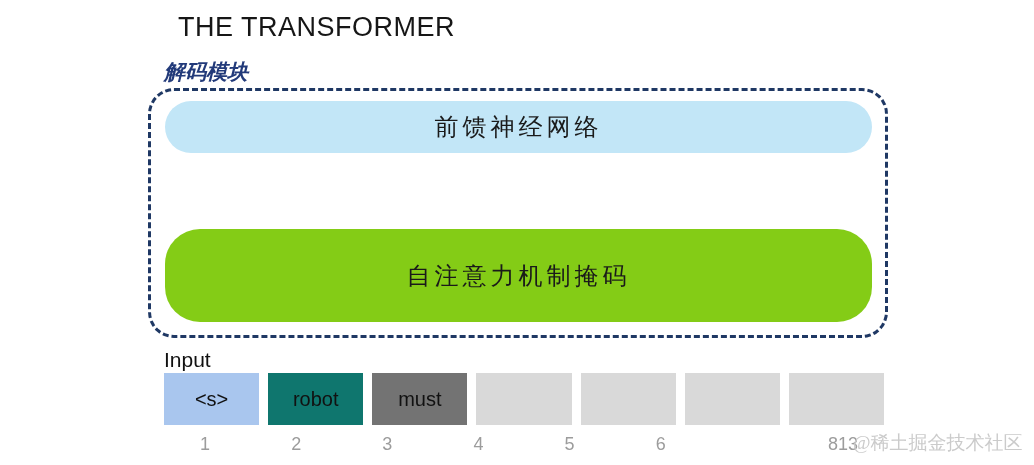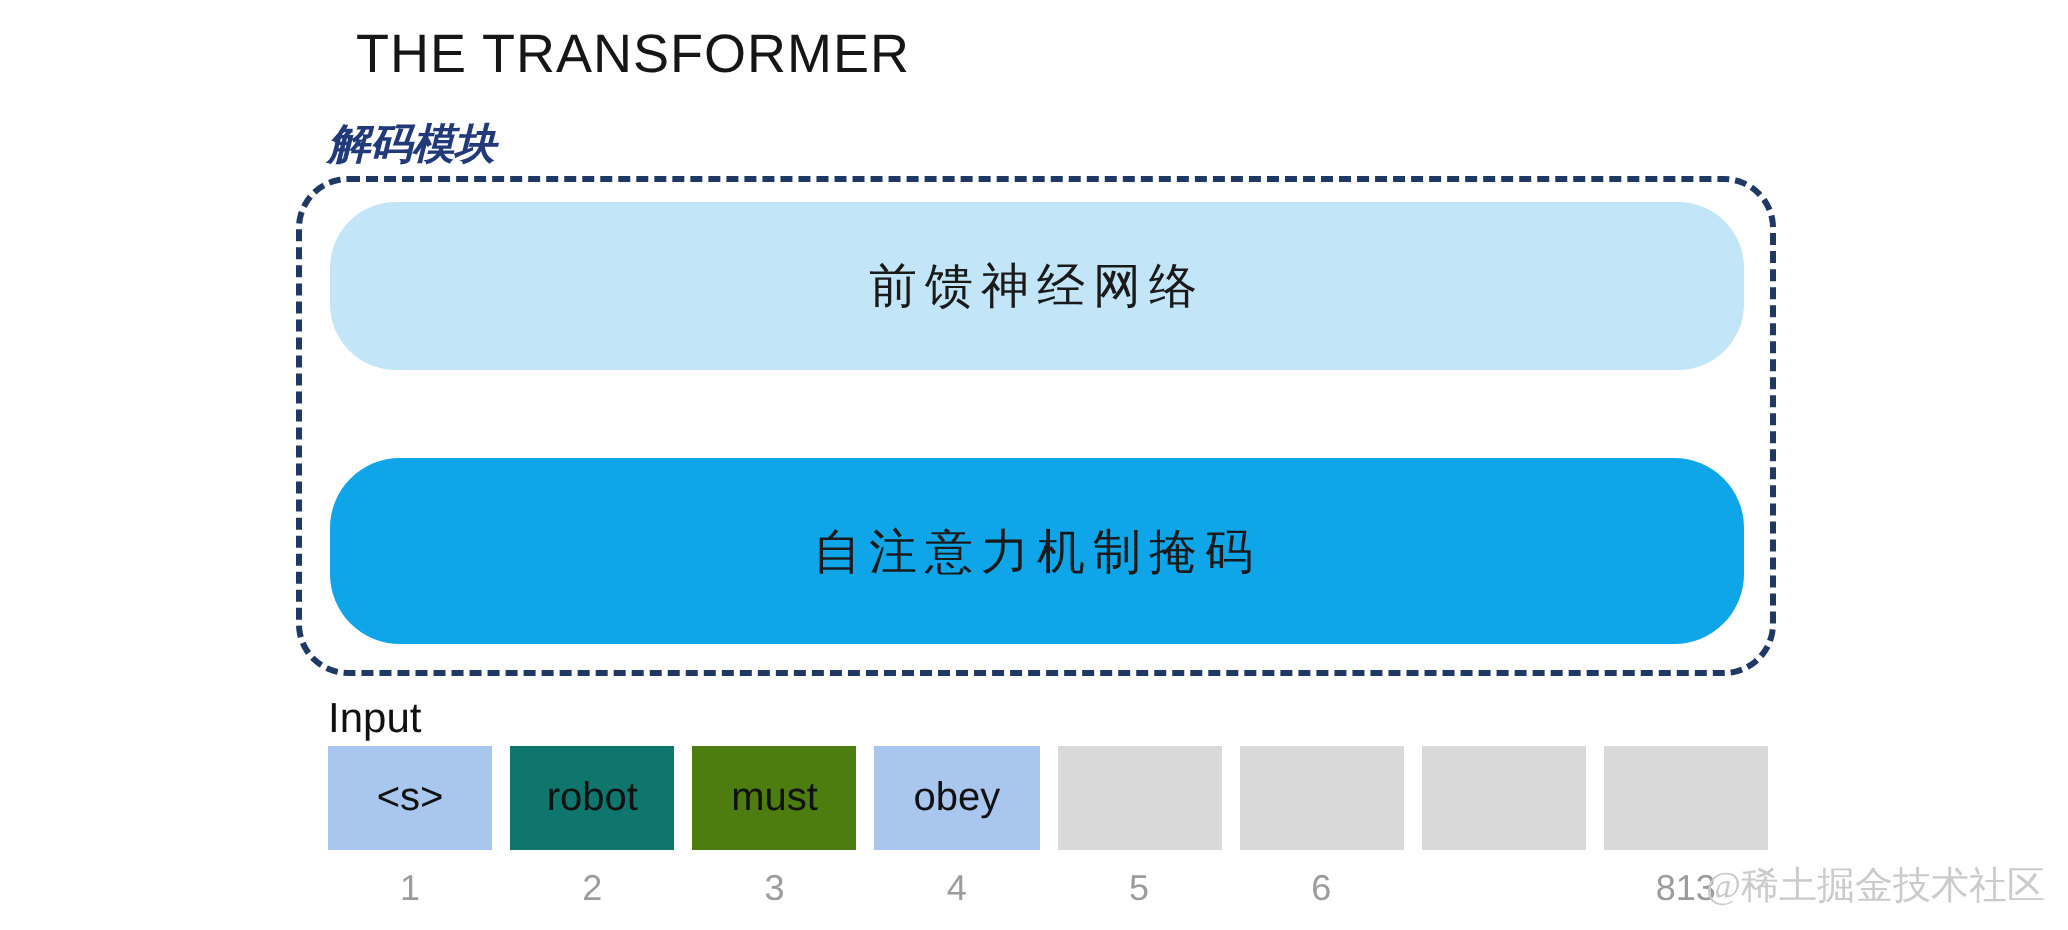--- a/index.html
+++ b/index.html
@@ -53,21 +53,21 @@
     left: 165px;
     width: 707px;
     display: flex;
     align-items: center;
     justify-content: center;
     font-family: "DejaVu Serif", serif;
     font-size: 24px;
     letter-spacing: 4px;
     color: #1a1a1a;
   }
-  .block.ffn   { top: 101px; height: 84px; border-radius: 33px; }
+  .block.ffn   { top: 101px; height: 52px; border-radius: 33px; }
   .block.encdec{ top: 174px; height: 47px; border-radius: 24px; }
   .block.mask  { top: 229px; height: 93px; border-radius: 35px; }
   .input-label {
     position: absolute;
     left: 164px;
     top: 348px;
     font-size: 21px;
     color: #111111;
   }
   .token-row {
@@ -116,29 +116,28 @@
 
 <div class="canvas">
 
   <div class="title">THE TRANSFORMER</div>
 
   <div class="decoder-label">解码模块</div>
 
   <div class="decoder-box"></div>
 
   <div class="block ffn" style="background-color: rgb(194, 230, 247);">前馈神经网络</div>
-  <div class="block mask" style="background-color: #0ea5e9;">自注意力机制掩码</div>
+  <div class="block mask" style="background-color: #84cc16;">自注意力机制掩码</div>
 
   <div class="input-label">Input</div>
 
   <div class="token-row">
     <div class="token" style="background-color: rgb(169, 198, 238);">&lt;s&gt;</div>
     <div class="token" style="background-color: #0f766e;">robot</div>
-    <div class="token" style="background-color: #4d7c0f; text-align: center;">must</div>
-    <div class="token" style="background-color: rgb(169, 198, 238);">obey</div>
+    <div class="token" style="background-color: #737373; text-align: center;">must</div>
     <div class="token" style="background-color: rgb(217, 217, 217);"></div>
     <div class="token" style="background-color: rgb(217, 217, 217);"></div>
     <div class="token" style="background-color: rgb(217, 217, 217);"></div>
     <div class="token" style="background-color: rgb(217, 217, 217);"></div>
   </div>
 
   <div class="index-row">
     <div class="index-cell">1</div>
     <div class="index-cell">2</div>
     <div class="index-cell">3</div>

